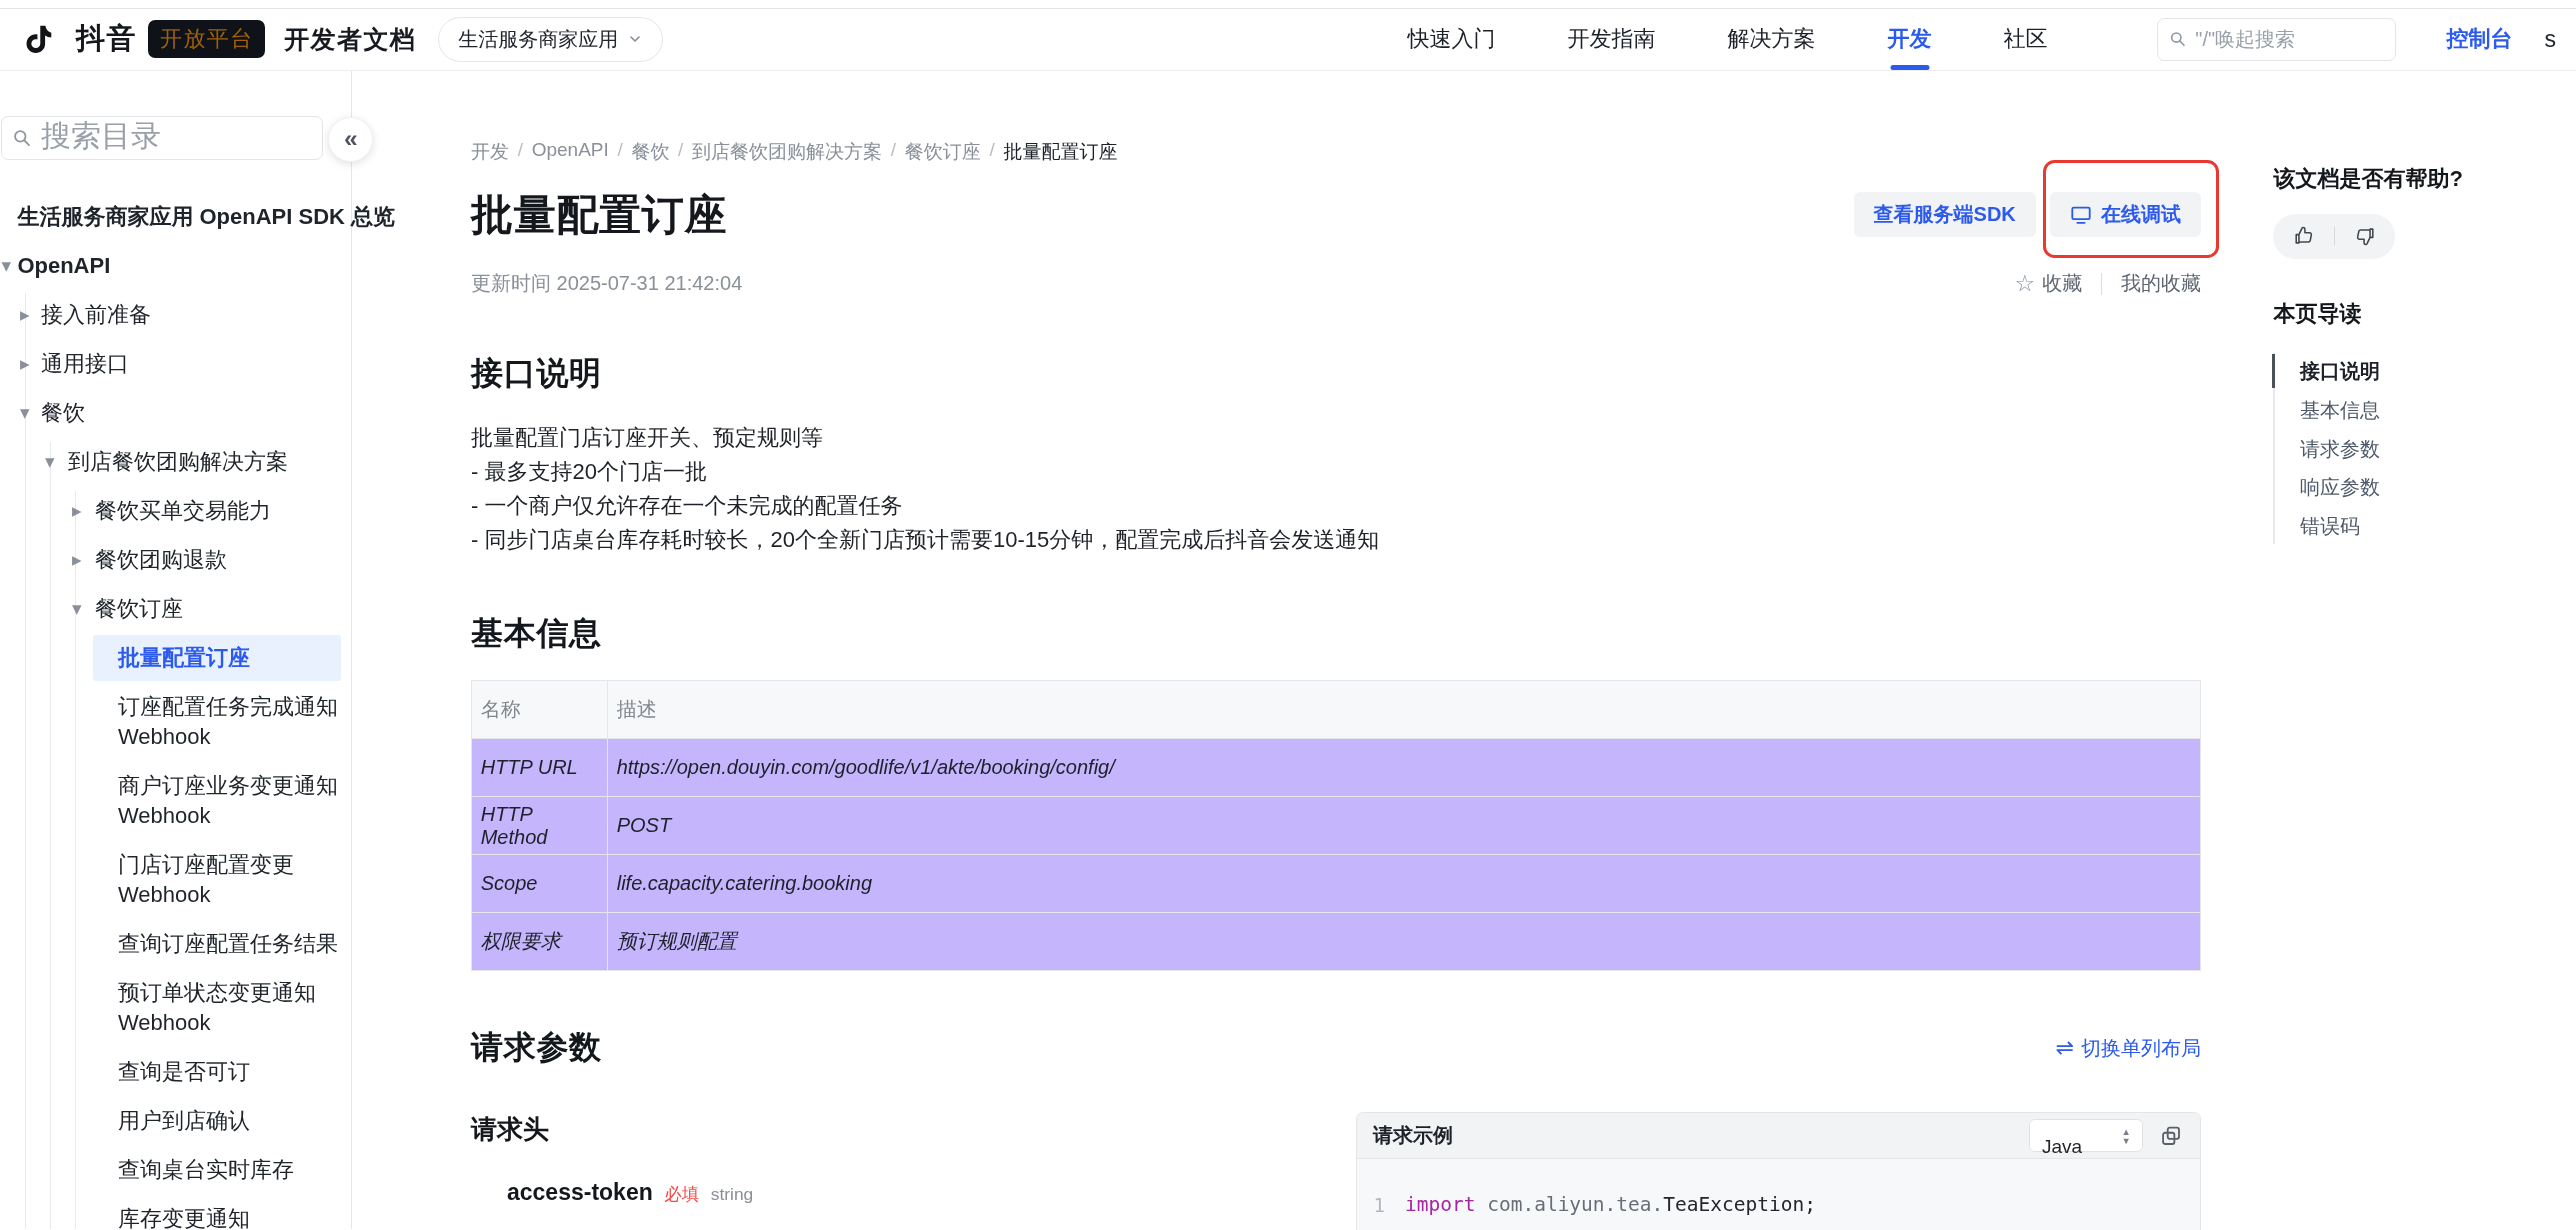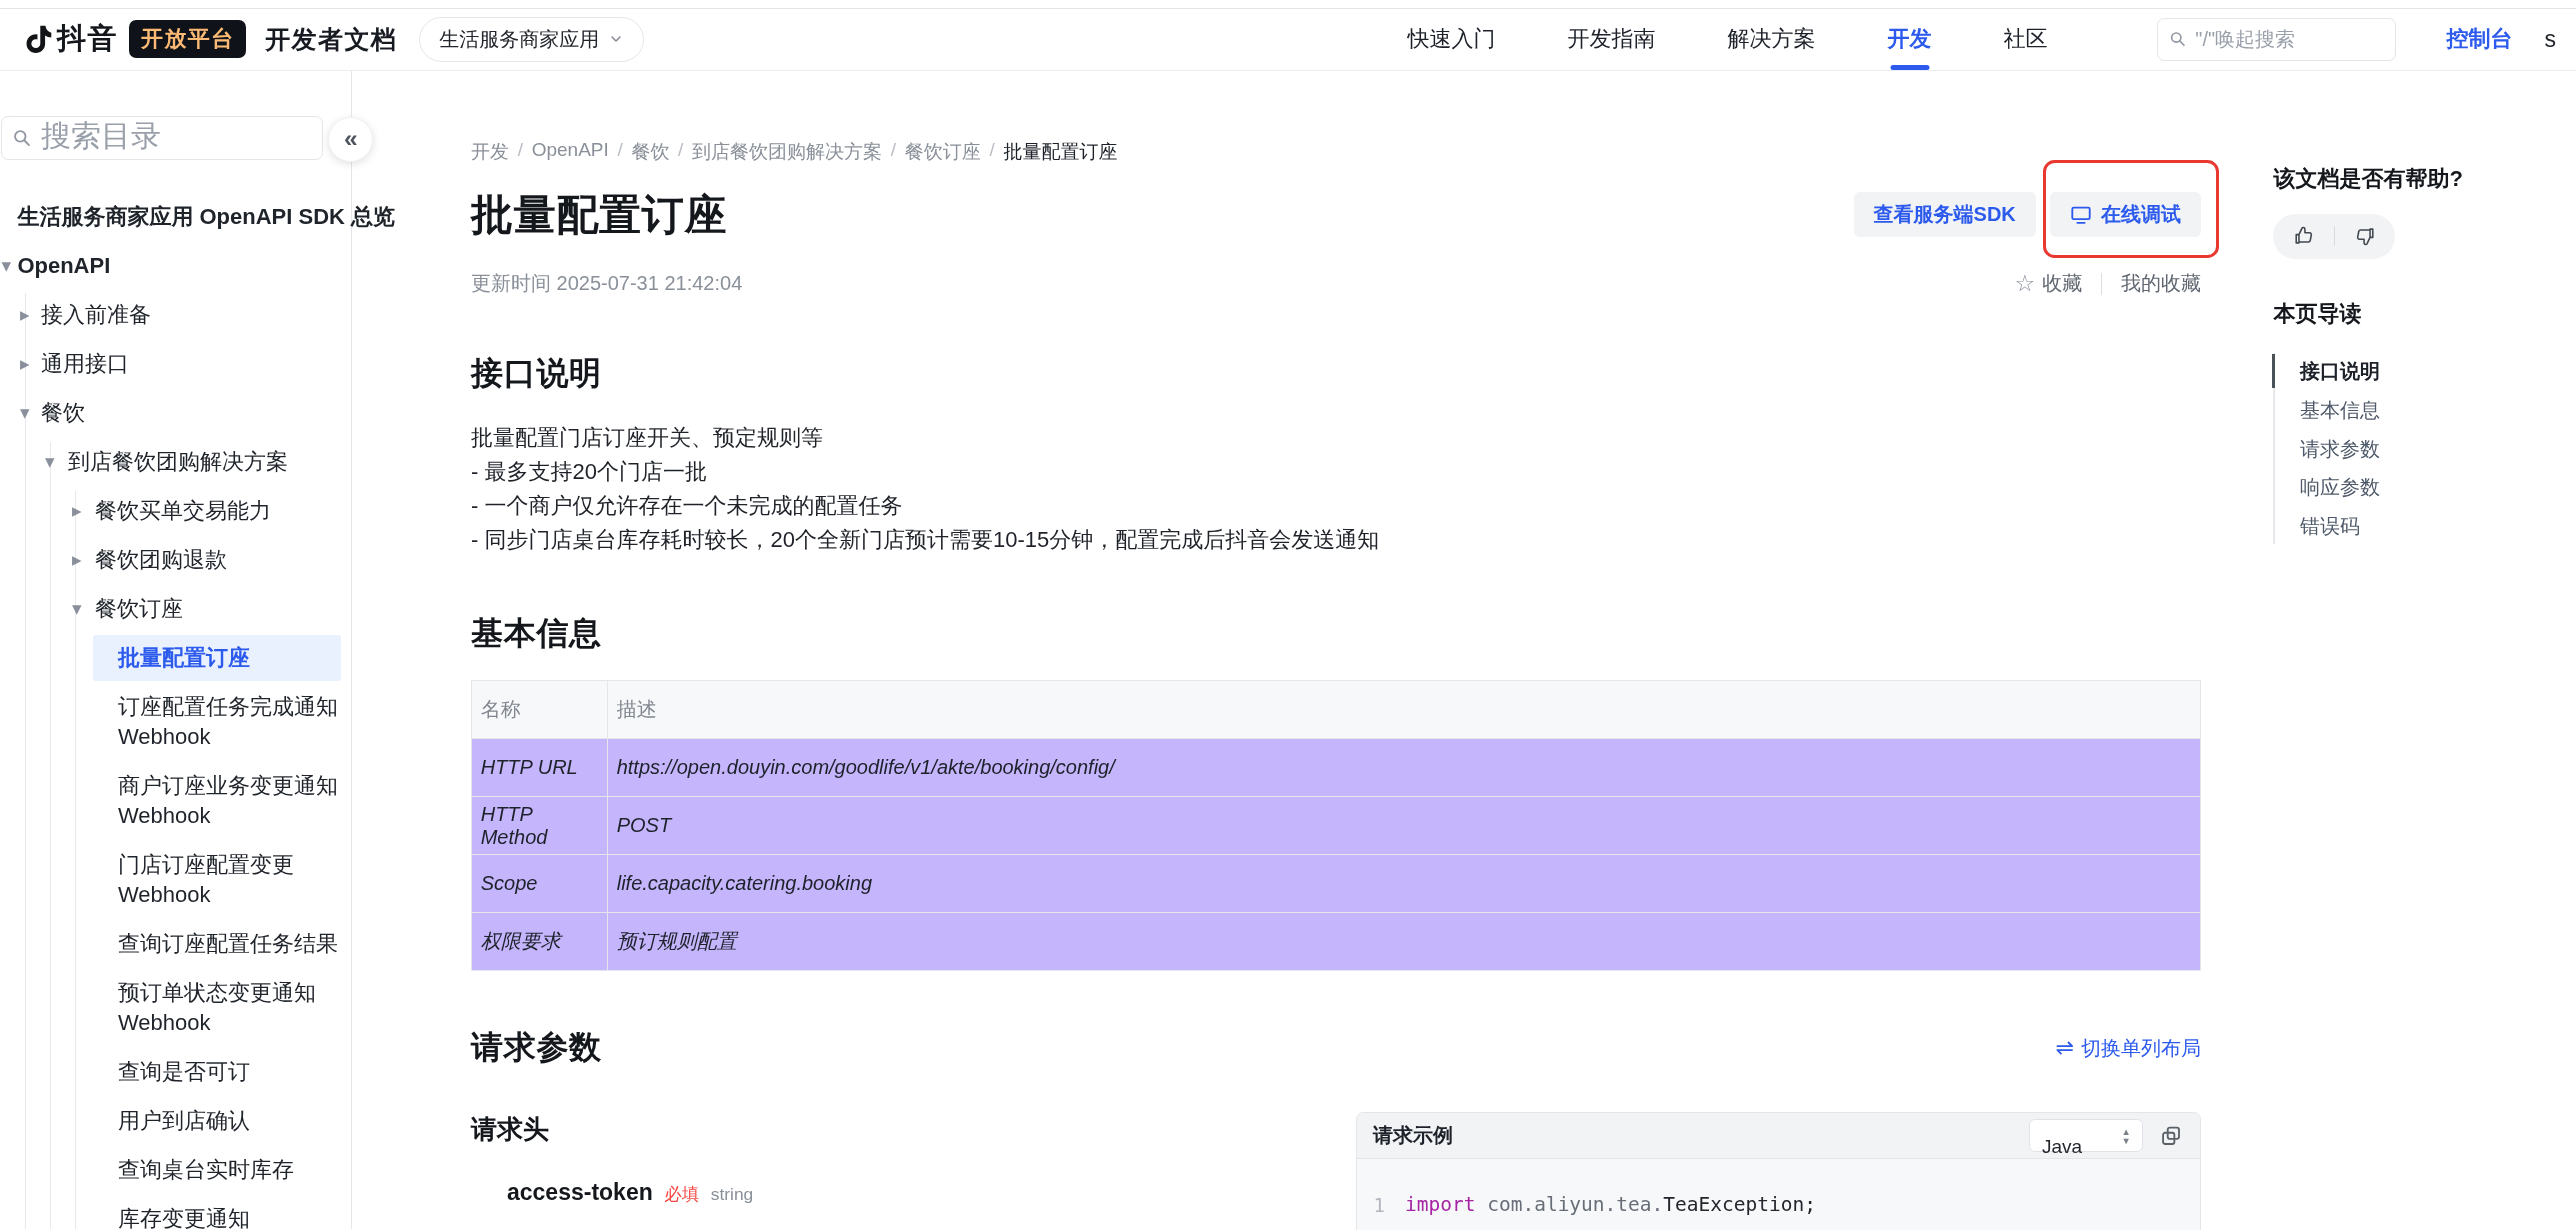--- a/index.html
+++ b/index.html
@@ -12,22 +12,22 @@
   
   .top-strip { height: 8.7px; border-bottom: 1.4px solid #e2e4e8; background:#fff; }
 
   
   header.site-header {
     height: 62px; border-bottom: 0.7px solid #ebedf0;
     display: flex; align-items: center; padding: 0 20px; background:#fff;
   }
   .brand { display:flex; align-items:center; }
   .logo-svg { width:33px; height:33px; display:block; }
-  .brand-text { font-size:29px; font-weight:800; margin-left:4px; letter-spacing:1.4px; color:#14171c; }
-  .brand-badge { margin-left:11.6px; background:#0f1319; color:#fdba74; font-size:22px; font-weight:700;
+  .brand-text { font-size:29px; font-weight:800; margin-left:23px; letter-spacing:1.4px; color:#14171c; }
+  .brand-badge { margin-left:11.6px; background:#0f1319; color:#a16207; font-size:22px; font-weight:400;
     padding:4.3px 11.6px; border-radius:7.2px; letter-spacing:1.4px; }
   .portal-name { margin-left:19px; font-size:25px; font-weight:600; color:#171b21; letter-spacing:1.4px; }
   .app-pill { margin-left:22px; height:45px; display:flex; align-items:center; gap:8.7px;
     border:1.4px solid #e5e6eb; border-radius:23px; padding:0 19px; font-size:20px; color:#23262c; cursor:pointer; }
   .main-nav { margin-left:auto; display:flex; align-items:center; gap:72px; height:62px; }
   .main-nav .nav-item { font-size:22px; color:#1d2129; height:62px; display:flex; align-items:center;
     position:relative; cursor:pointer; font-weight:500; }
   .main-nav .nav-item.active { color:#2b5aed; font-weight:700; }
   .main-nav .nav-item.active::after { content:""; position:absolute; bottom:0; left:50%;
     transform:translateX(-50%); width:39px; height:5px; border-radius:2.9px; background:#2b5aed; }

